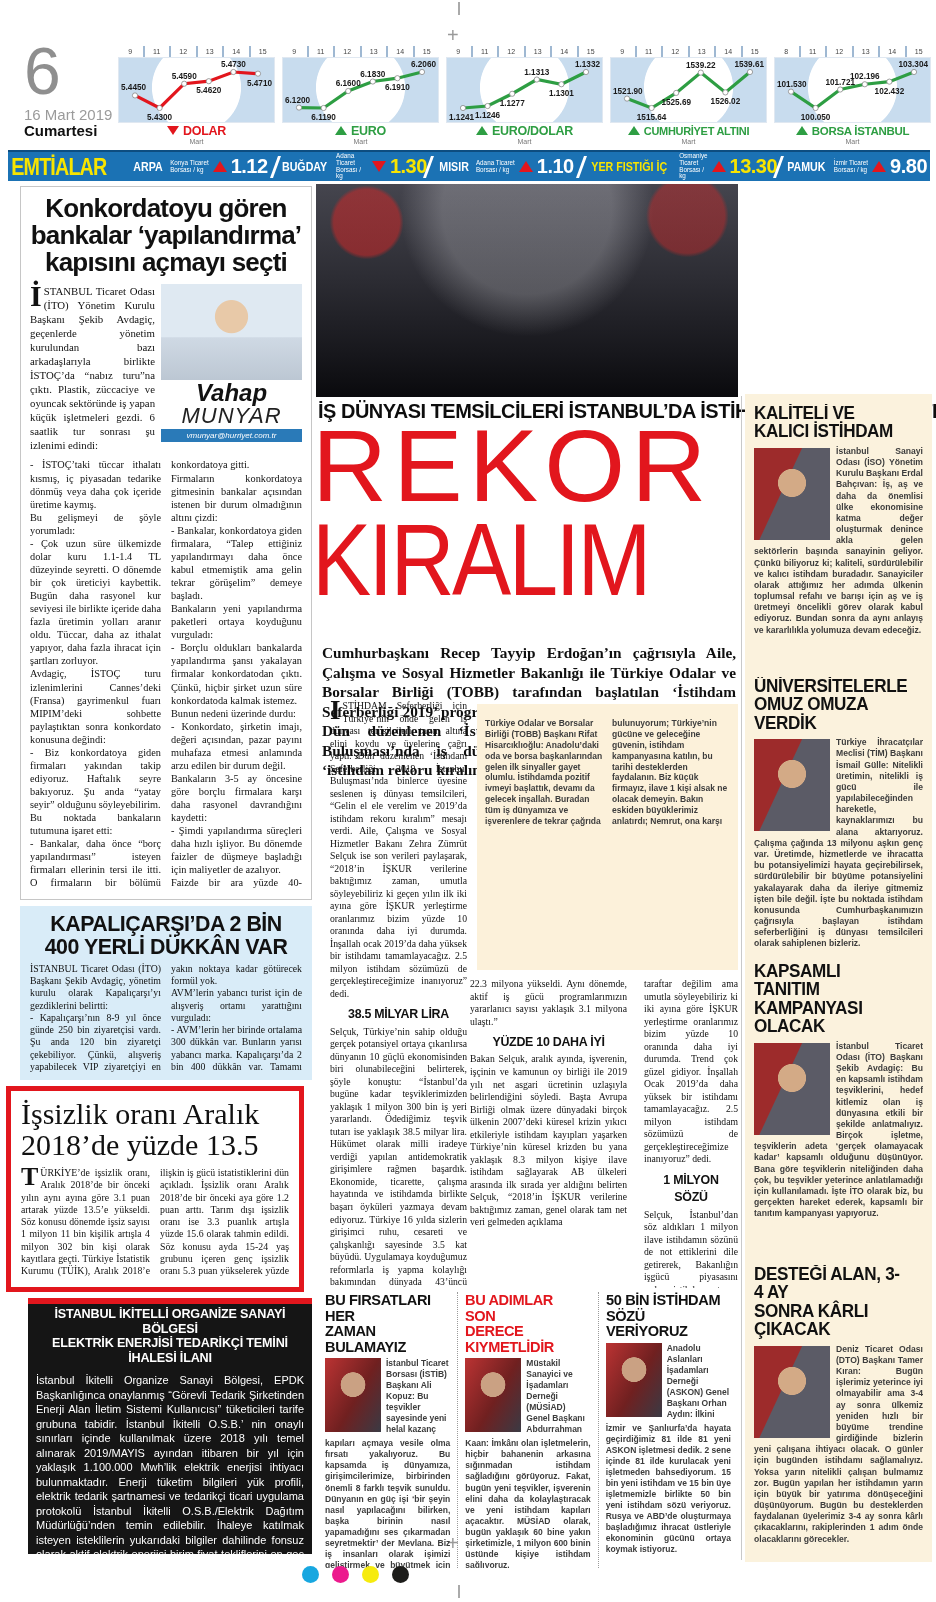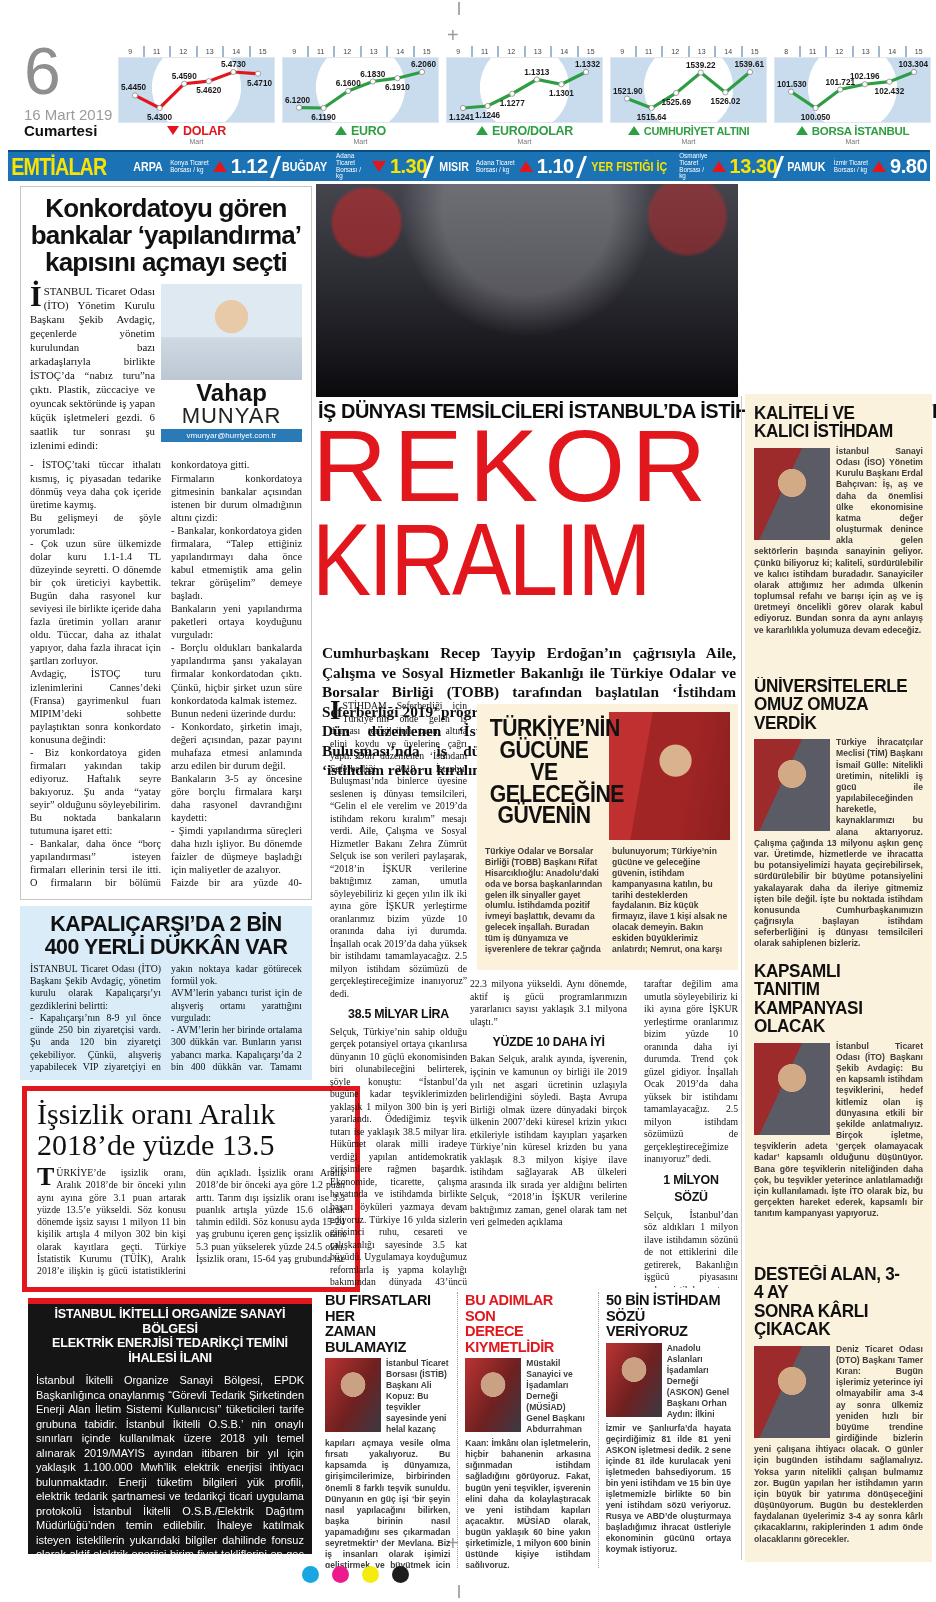--- a/index.html
+++ b/index.html
@@ -45,38 +45,38 @@
   .emarr.down { border-left:7px solid transparent; border-right:7px solid transparent; border-top:11px solid #e2161d; }
   .emslash { width:3px; height:22px; background:#fff; transform:skewX(-20deg); flex:none; }
 
   
   .la { position:absolute; left:20px; top:186px; width:292px; height:714px;
         border:1px solid #c6c6c6; padding:8px 9px; overflow:hidden; }
   .la h1 { font-size:26px; line-height:1.04; text-align:center; letter-spacing:-0.8px; margin-bottom:8px; }
   .la-top { display:flex; gap:6px; }
   .la-intro { width:47%; font-family:"Liberation Serif", serif; font-size:10.8px; line-height:1.3; text-align:justify; }
   .la-intro::first-letter { float:left; font-size:30px; line-height:0.8; font-weight:bold; padding-right:2px; }
-  .author { width:53%; }
+  .author { width:53%;font-style:italic; }
   .a-photo { width:100%; height:96px; background:
       radial-gradient(circle at 50% 34%, #e8c9a8 0 17%, transparent 18%),
       linear-gradient(180deg,#dfe9f2 0 55%, #cfd9e4 56%, #bcc7d3); }
   .a-first { font-size:24px; font-weight:bold; text-align:center; line-height:1.05; }
   .a-last  { font-size:22px; font-weight:300; letter-spacing:1px; text-align:center; color:#222; line-height:1.0; }
   .a-mail { background:#2a7ab8; color:#fff; font-size:8px; text-align:center; padding:2px 12px; margin-top:2px; }
   .la-cols { margin-top:6px; columns:2; column-gap:10px; font-family:"Liberation Serif", serif;
              font-size:10.3px; line-height:1.27; text-align:justify; height:438px; overflow:hidden; white-space:pre-line; }
 
   
   .kap { position:absolute; left:20px; top:906px; width:292px; height:174px; background:#d9ecf8; padding:7px 10px; overflow:hidden; }
   .kap h2 { font-size:22.5px; line-height:1.0; text-align:center; letter-spacing:-0.5px; transform:scaleX(0.95); margin-bottom:5px; }
   .kap .cols { columns:2; column-gap:10px; font-family:"Liberation Serif", serif; font-size:9.8px;
                line-height:1.25; text-align:justify; height:118px; overflow:hidden; white-space:pre-line; }
 
   
-  .issiz { position:absolute; left:22px; top:1086px; width:338px; height:206px; border:5px solid #e2161d;
+  .issiz { position:absolute; left:6px; top:1086px; width:298px; height:206px; border:5px solid #e2161d;
            background:#fff; padding:8px 10px; overflow:hidden; }
   .issiz h2 { font-family:"Liberation Serif", serif; font-size:30px; font-weight:400; line-height:1.02; margin-bottom:7px; }
   .issiz .cols { columns:2; column-gap:10px; font-family:"Liberation Serif", serif; font-size:9.8px;
                  line-height:1.25; text-align:justify; height:118px; overflow:hidden; }
   .issiz .cols::first-letter { float:left; font-size:26px; line-height:0.8; font-weight:bold; padding-right:2px; }
 
   
   .ad { position:absolute; left:28px; top:1298px; width:284px; height:256px; background:#151515;
         color:#fff; padding:0 8px 6px; overflow:hidden; }
   .ad .redbar { height:6px; background:#e2161d; margin:0 -8px 3px; }
@@ -464,24 +464,20 @@
   </div>
   <div class="lead">Cumhurbaşkanı Recep Tayyip Erdoğan’ın çağrısıyla Aile, Çalışma ve Sosyal Hizmetler Bakanlığı ile Türkiye Odalar ve Borsalar Birliği (TOBB) tarafından başlatılan ‘İstihdam Seferberliği 2019’ programına iş dünyasından tam destek geldi. Dün düzenlenen ‘İstihdam Seferberliği 2019 İstanbul Buluşması’nda iş dünyası temsilcilerinin ortak mesajı ‘istihdam rekoru kıralım’ oldu.</div>
 
   <div class="bodycol" id="mcol1">
     <div class="t1">İSTİHDAM Seferberliği için Türkiye’nin önde gelen iş dünyası temsilcileri taşın altına elini koydu ve üyelerine çağrı yaptı. Dün düzenlenen ‘İstihdam Seferberliği 2019 İstanbul Buluşması’nda binlerce üyesine seslenen iş dünyası temsilcileri, “Gelin el ele verelim ve 2019’da istihdam rekoru kıralım” mesajı verdi. Aile, Çalışma ve Sosyal Hizmetler Bakanı Zehra Zümrüt Selçuk ise son verileri paylaşarak, “2018’in İŞKUR verilerine baktığımız zaman, umutla söyleyebiliriz ki geçen yılın ilk iki ayına göre İŞKUR yerleştirme oranlarımız bizim yüzde 10 oranında daha iyi durumda. İnşallah ocak 2019’da daha yüksek bir istihdamı tamamlayacağız. 2.5 milyon istihdam sözümüzü de gerçekleştireceğimize inanıyoruz” dedi.</div>
     <div class="sub">38.5 MİLYAR LİRA</div>
     <div>Selçuk, Türkiye’nin sahip olduğu gerçek potansiyel ortaya çıkarılırsa dünyanın 10 güçlü ekonomisinden biri olunabileceğini belirterek, şöyle konuştu: “İstanbul’da bugüne kadar teşviklerimizden yaklaşık 1 milyon 300 bin iş yeri yararlandı. Ödediğimiz teşvik tutarı ise yaklaşık 38.5 milyar lira. Hükümet olarak milli iradeye verdiği yapılan antidemokratik girişimlere rağmen başardık. Ekonomide, ticarette, çalışma hayatında ve istihdamda birlikte başarı öyküleri yazmaya devam ediyoruz. Türkiye 16 yılda sizlerin girişimci ruhu, cesareti ve çalışkanlığı sayesinde 3.5 kat büyüdü. Uygulamaya koyduğumuz reformlarla iş yapma kolaylığı bakımından dünyada 43’üncü sıraya yükseldik. 2002 yılında 727 bin olan sigortalı çalıştıran iş yeri sayımız 1.9 milyona; aktif sigortalı sayımız 12 milyondan</div>
   </div>
 
   <div class="tobb">
-    <div class="top">
-      <h2>TÜRKİYE’NİN GÜCÜNE VE GELECEĞİNE GÜVENİN</h2>
-      <div class="tphoto"></div>
-    </div>
     <div class="cols">Türkiye Odalar ve Borsalar Birliği (TOBB) Başkanı Rifat Hisarcıklıoğlu: Anadolu’daki oda ve borsa başkanlarından gelen ilk sinyaller gayet olumlu. İstihdamda pozitif ivmeyi başlattık, devamı da gelecek inşallah. Buradan tüm iş dünyamıza ve işverenlere de tekrar çağrıda bulunuyorum; Türkiye’nin gücüne ve geleceğine güvenin, istihdam kampanyasına katılın, bu tarihi desteklerden faydalanın. Biz küçük firmayız, ilave 1 kişi alsak ne olacak demeyin. Bakın eskiden büyüklerimiz anlatırdı; Nemrut, ona karşı gelen İbrahim Peygamberin ateşte yakılması için emir vermiş. Nemrut’un askerleri meydanda büyük ateş yakmış. Herkes korku içinde, izliyormuş. Derken bir karınca, ağzında küçücük bir damla suyla, ateşe doğru yönelmiş. Diğer karıncalar arkasından bağırmış. ‘Nereye gidiyorsun, şu ateşin büyüklüğüne bak, bir damla suyla koskoca ateşi söndürebileceğini mi sanırsın?’ ‘Olsun’ demiş karınca, ‘Hiç olmazsa hangi tarafta olduğum anlaşılır’. İşte biz de, işsizliğe karşı, istihdamın safında yer almalıyız. En az bir işçi vatandaşımızı işe alarak, işini geliştirin, ekonomiye katkı verin.</div>
   </div>
 
   <div class="bodycol" id="mcol2">
     <div>22.3 milyona yükseldi. Aynı dönemde, aktif iş gücü programlarımızın yararlanıcı sayısı yaklaşık 3.1 milyona ulaştı.”</div>
     <div class="sub">YÜZDE 10 DAHA İYİ</div>
     <div>Bakan Selçuk, aralık ayında, işverenin, işçinin ve kamunun oy birliği ile 2019 yılı net asgari ücretinin uzlaşıyla belirlendiğini söyledi. Başta Avrupa Birliği olmak üzere dünyadaki birçok ülkenin 2007’deki küresel krizin yıkıcı etkileriyle istihdam kayıpları yaşarken Türkiye’nin küresel krizden bu yana yaklaşık 8.3 milyon kişiye ilave istihdam sağlayarak AB ülkeleri arasında ilk sırada yer aldığını belirten Selçuk, “2018’in İŞKUR verilerine baktığımız zaman, genel olarak tam net veri gelmeden açıklama</div>
   </div>
   <div class="bodycol" id="mcol3">
     <div>taraftar değilim ama umutla söyleyebiliriz ki iki ayına göre İŞKUR yerleştirme oranlarımız bizim yüzde 10 oranında daha iyi durumda. Trend çok güzel gidiyor. İnşallah Ocak 2019’da daha yüksek bir istihdamı tamamlayacağız. 2.5 milyon istihdam sözümüzü de gerçekleştireceğimize inanıyoruz” dedi.</div>

